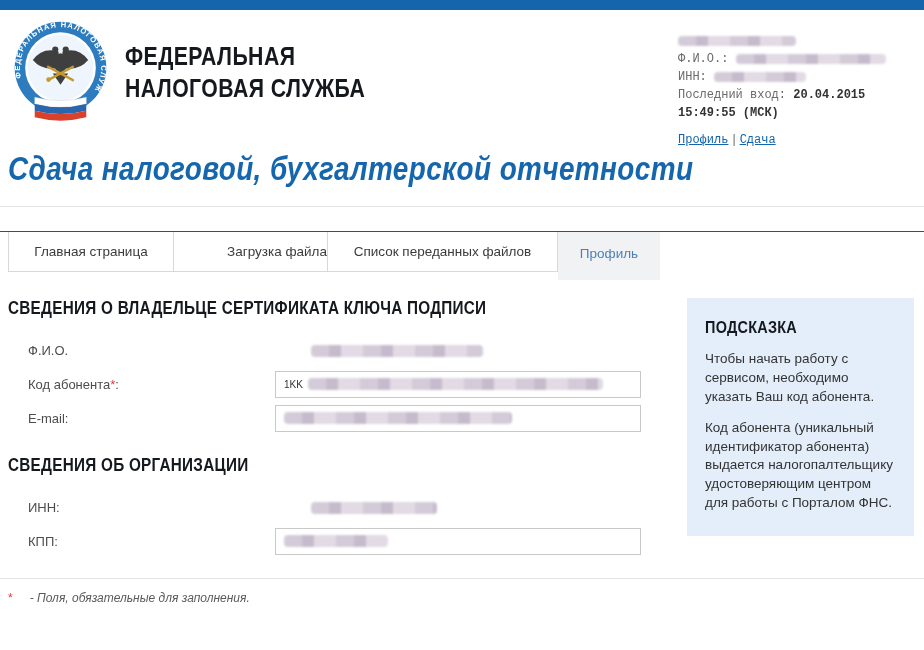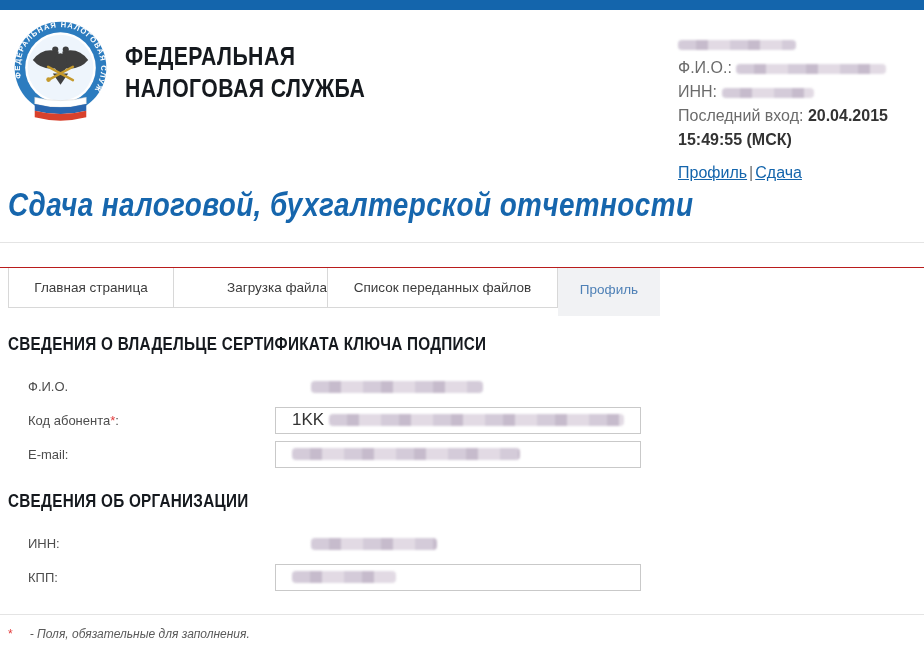--- a/index.html
+++ b/index.html
@@ -15,21 +15,21 @@
 
   
   .header { display:flex; padding:8px 10px 0 8px; align-items:flex-start; }
   .logo-svg { width:105px; height:107px; flex-shrink:0; }
   .brand { margin-left:12px; padding-top:22px; }
   .brand-text {
     display:inline-block; white-space:nowrap;
     font-weight:bold; font-size:25px; line-height:1.28; color:#15191e;
     transform:scaleX(.85); transform-origin:0 0; letter-spacing:.5px;
   }
-  .userbox { margin-left:auto; width:236px; padding-top:14px; font-size:16px; color:#6b6b6b; line-height:1.5; }
+  .userbox { margin-left:auto; width:236px; padding-top:14px; font-size:12px; color:#6b6b6b; line-height:1.5;font-family:Liberation Mono, monospace; }
   .userbox .uval { color:#333; font-weight:bold; }
   .user-links { margin-top:9px; }
   .user-links a { color:#1465ac; text-decoration:underline; cursor:pointer; }
   .user-links .sep { color:#6b6b6b; margin:0 2px; }
 
   
   .page-title-wrap { margin:0 0 0 8px;font-style:italic; }
   .page-title {
     display:inline-block; white-space:nowrap; margin:0;
     font-size:34px; font-weight:bold; color:#1666ad;
@@ -59,21 +59,21 @@
   .main { width:652px; flex-shrink:0; }
   .cond { display:inline-block; white-space:nowrap; transform:scaleX(.85); transform-origin:0 0; letter-spacing:.3px; }
   .section-title { font-size:18px; font-weight:bold; color:#15191e; margin:0 0 14px 0;text-decoration:underline; }
   .section-title.second { margin-top:20px; }
   .frow { display:flex; align-items:center; height:34px; }
   .flabel { width:247px; flex-shrink:0; font-size:13px; color:#4d4d4d;margin-left:20px; }
   .req { color:#e23b3b; }
   .fvalue { padding-left:36px; }
   .input {
     width:366px; height:27px; border:1px solid #c9c9c9; background:#fff;
-    display:flex; align-items:center; padding:0 16px; font-size:17px; color:#333;
+    display:flex; align-items:center; padding:0 8px; font-size:10px; color:#333;
   }
   .input .prefix { margin-right:5px; }
   .redact {
     display:inline-block; height:10px; border-radius:4px; vertical-align:middle;
     background:repeating-linear-gradient(90deg,#cabfd0 0 18px,#b9abc0 18px 30px,#dbd2de 30px 52px);
     filter:blur(1.2px); opacity:.8;
   }
   .redact.tall { height:12px; }
 
   
@@ -202,18 +202,23 @@
 
     <div class="frow">
       <div class="flabel">КПП:</div>
       <div class="input">
         <span class="redact tall" style="width:104px"></span>
       </div>
     </div>
 
   </div>
 
+  <div class="sidebar">
+    <div class="hint-title"><span class="cond">ПОДСКАЗКА</span></div>
+    <p class="hint-p">Чтобы начать работу с сервисом, необходимо указать Ваш код абонента.</p>
+    <p class="hint-p">Код абонента (уникальный идентификатор абонента) выдается налогопалтельщику удостоверяющим центром для работы с Порталом ФНС.</p>
+  </div>
 </div>
 
 <hr class="footrule">
 <div class="footnote">
   <span class="req">*</span><span class="ftext">- Поля, обязательные для заполнения.</span>
 </div>
 
 </body></html>

